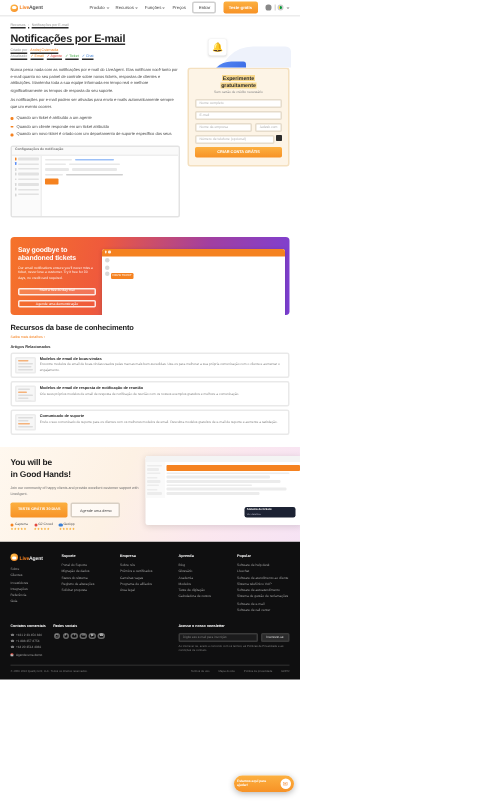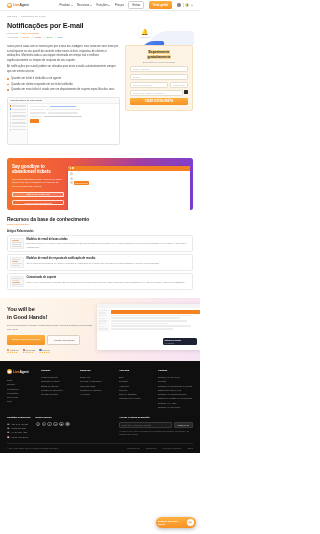--- a/index.html
+++ b/index.html
@@ -52,21 +52,21 @@
   }
   .divider-v { width:.5px; height:4px; background:#ddd; }
   .flag {
     width:4px;height:4px;border-radius:50%;
     background:conic-gradient(#009739 0 50%,#fedd00 50% 100%);
     border:.3px solid #ccc;
   }
 
   
   .hero {
-    background:#fff; padding:4px 7px 6px; position:relative; overflow:hidden;
+    background:#fff; padding:4px 7px 6px; position:relative; overflow:hidden;text-decoration:underline;
   }
   .breadcrumb { display:flex; gap:1.6px; align-items:center; font-size:2.4px; color:#9a9a9a; margin-bottom:2.5px; }
   .breadcrumb .sep { color:#c8c8c8; }
   .hero-title { font-size:7.2px; font-weight:700; color:#1b1b1b; letter-spacing:-.15px; }
   .meta-row { display:flex; align-items:center; gap:2px; margin-top:2.6px; font-size:2.4px; color:#8d8d8d; }
   .meta-label { color:#9a9a9a; }
   .meta-tag { color:#f58220; }
   .meta-row2 { display:flex; align-items:center; gap:2.2px; margin-top:1.3px; font-size:2.4px; }
   .tag-orange { color:#f58220; }
   .tag-red { color:#e2483f; }

